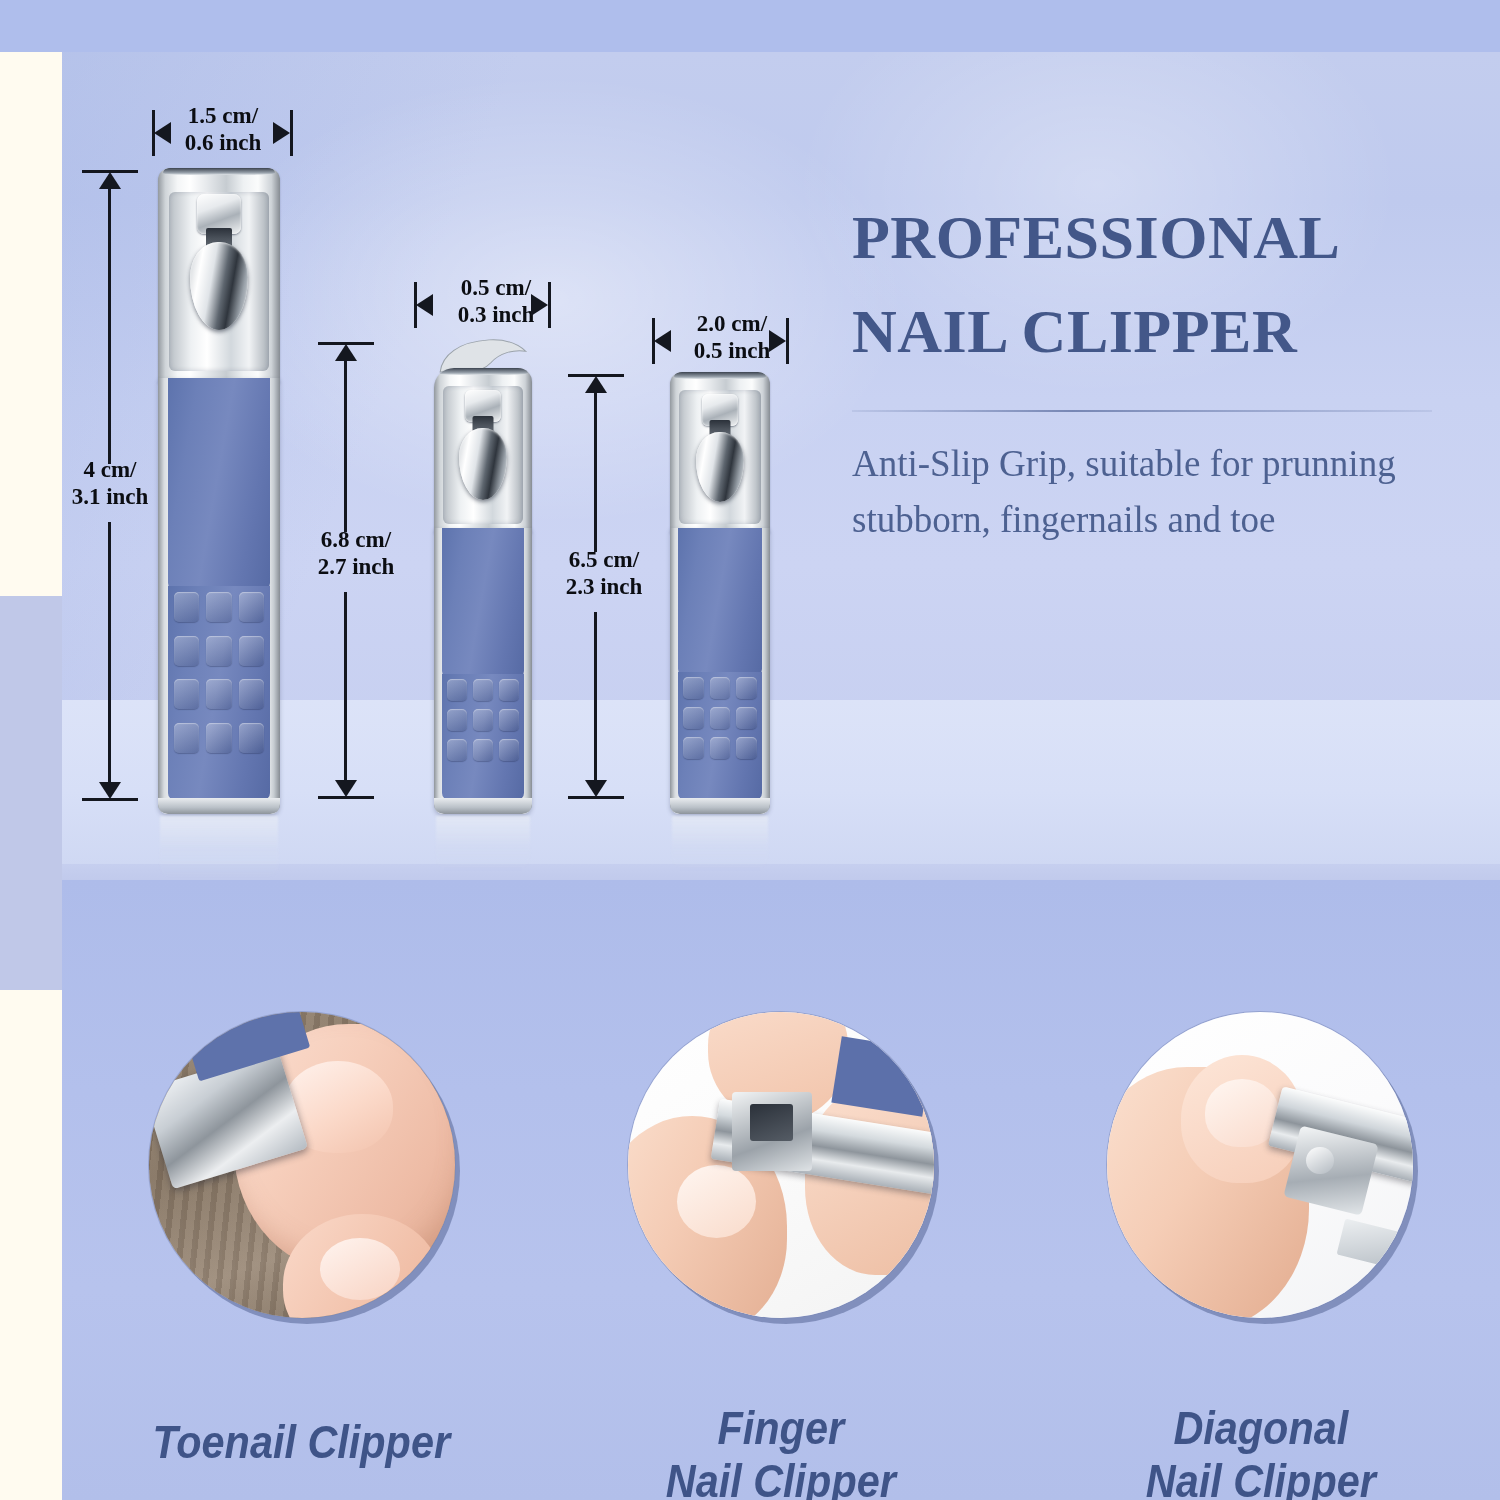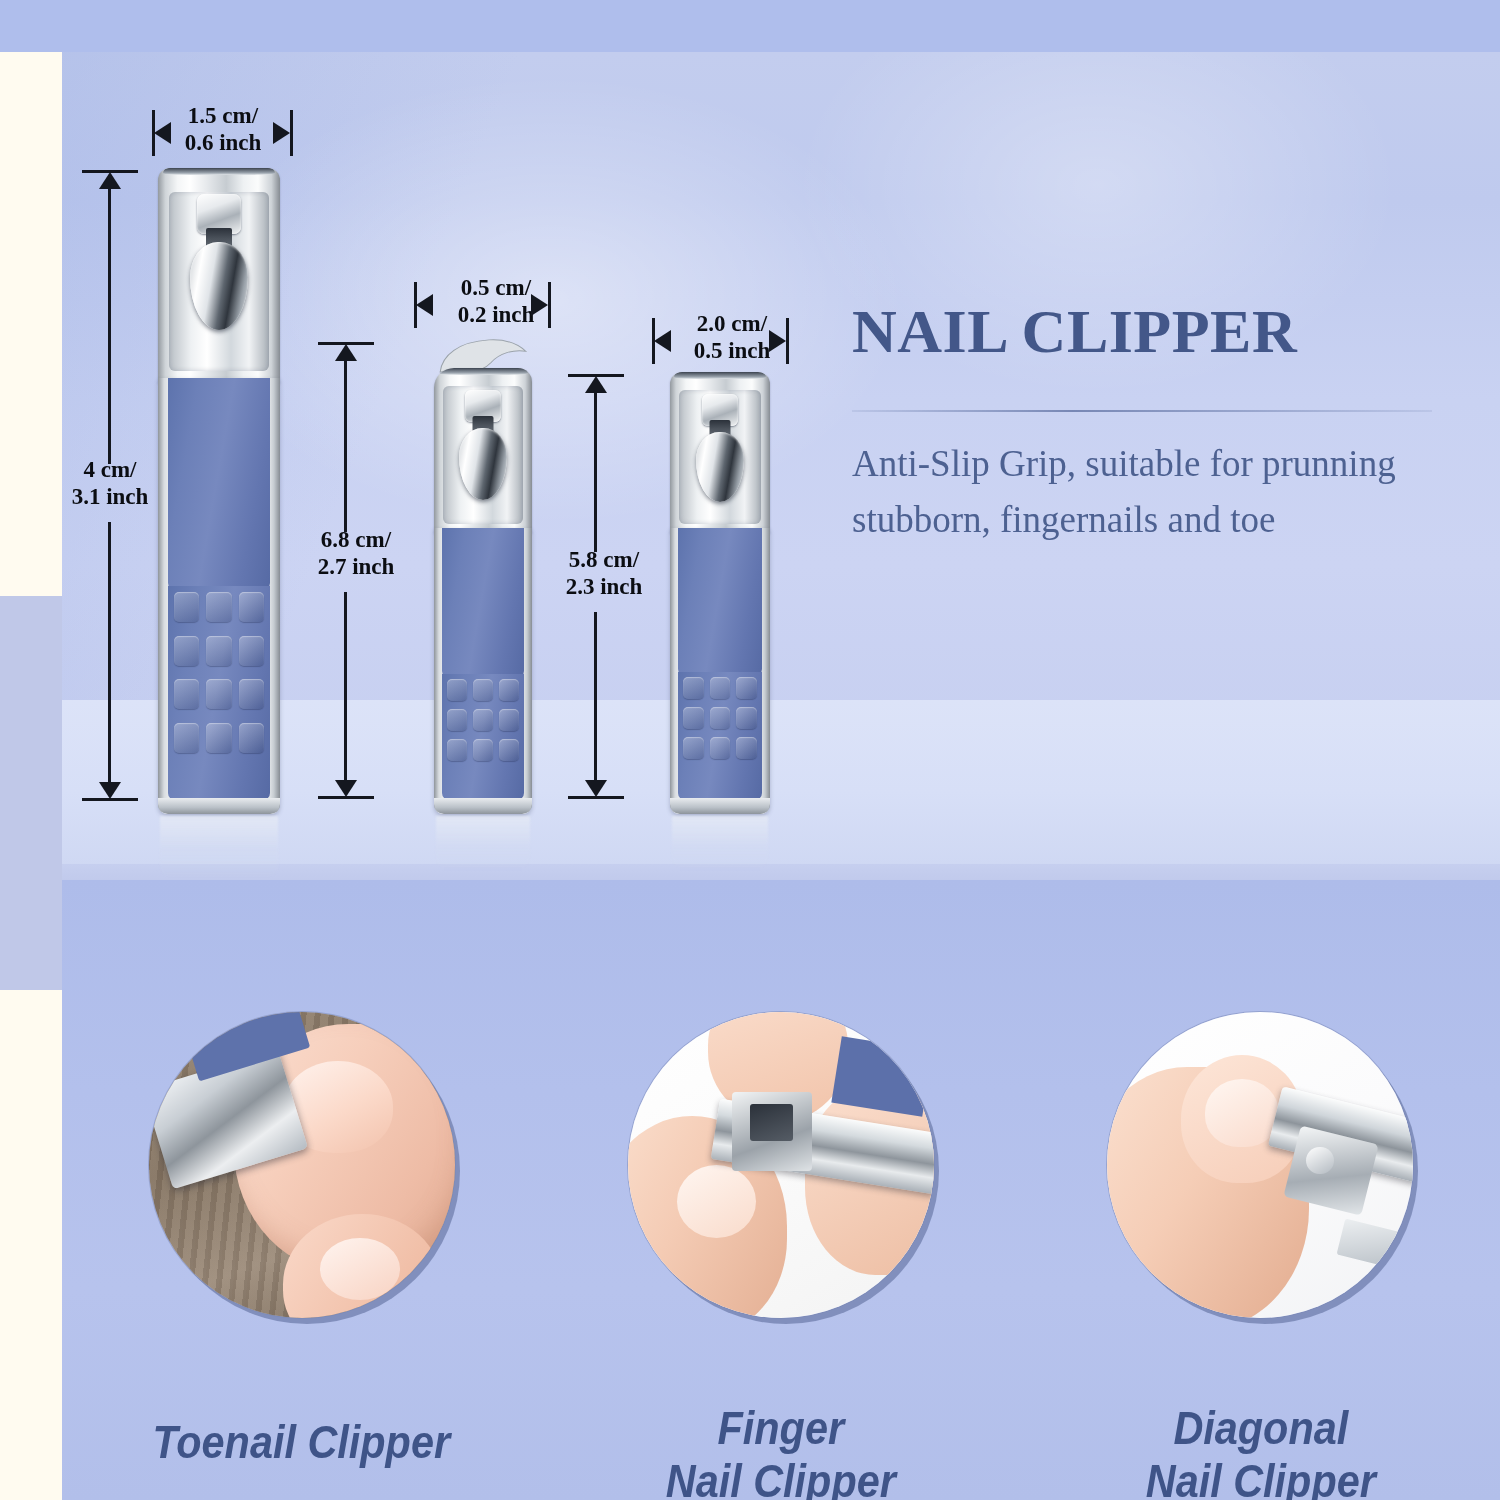--- a/index.html
+++ b/index.html
@@ -366,21 +366,21 @@
       <div class="vline" style="left:46px;top:136px;height:276px;"></div>
       <div class="dim-label" style="left:-16px;top:404px;width:128px;">4 cm/
 3.1  inch</div>
       <div class="vline" style="left:46px;top:470px;height:264px;"></div>
       <div class="arw arw-down" style="left:37px;top:730px;"></div>
       <div class="hline" style="left:20px;top:746px;width:56px;"></div>
     </div>
 
     <div>
       <div class="dim-label" style="left:334px;top:222px;width:200px;">0.5 cm/
-0.2  inch</div>
+0.3  inch</div>
       <div class="cap" style="left:352px;top:230px;height:46px;"></div>
       <div class="cap" style="left:486px;top:230px;height:46px;"></div>
       <div class="arw arw-left" style="left:354px;top:242px;"></div>
       <div class="arw arw-right" style="left:469px;top:242px;"></div>
     </div>
 
     <div>
       <div class="hline" style="left:256px;top:290px;width:56px;"></div>
       <div class="arw arw-up" style="left:273px;top:292px;"></div>
       <div class="vline" style="left:282px;top:308px;height:172px;"></div>
@@ -397,27 +397,28 @@
       <div class="cap" style="left:590px;top:266px;height:46px;"></div>
       <div class="cap" style="left:724px;top:266px;height:46px;"></div>
       <div class="arw arw-left" style="left:592px;top:278px;"></div>
       <div class="arw arw-right" style="left:707px;top:278px;"></div>
     </div>
 
     <div>
       <div class="hline" style="left:506px;top:322px;width:56px;"></div>
       <div class="arw arw-up" style="left:523px;top:324px;"></div>
       <div class="vline" style="left:532px;top:340px;height:160px;"></div>
-      <div class="dim-label" style="left:470px;top:494px;width:144px;">5.8 cm/
+      <div class="dim-label" style="left:470px;top:494px;width:144px;">6.5 cm/
 2.3  inch</div>
       <div class="vline" style="left:532px;top:560px;height:172px;"></div>
       <div class="arw arw-down" style="left:523px;top:728px;"></div>
       <div class="hline" style="left:506px;top:744px;width:56px;"></div>
     </div>
 
+    <div class="headline" style="left:790px;top:150px;">PROFESSIONAL</div>
     <div class="headline" style="left:790px;top:244px;">NAIL CLIPPER</div>
     <div class="rule" style="left:790px;top:358px;width:580px;"></div>
     <div class="subcopy" style="left:790px;top:384px;width:580px;">Anti-Slip Grip, suitable for prunning stubborn, fingernails and toe</div>
   </div>
 
   <div class="panel-bottom">
 
 
     <div class="cards">
 

